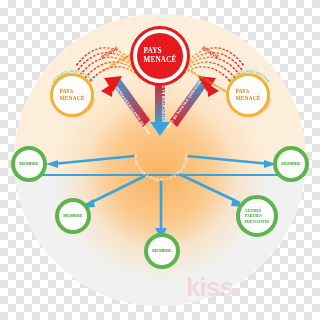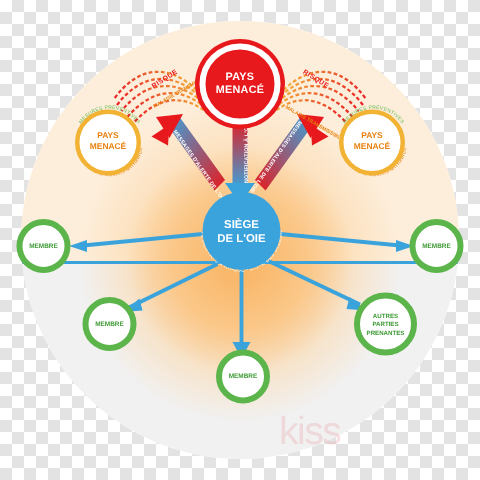--- a/index.html
+++ b/index.html
@@ -40,21 +40,21 @@
     width:150px;height:150px;border-radius:50%;
     background:radial-gradient(circle closest-side,rgba(247,166,74,0.55) 0%,rgba(250,195,126,0.30) 60%,rgba(250,200,140,0) 100%);
   }
   .hline{
     position:absolute;left:0;top:160px;width:292px;height:2px;background:#3ba3dc;
   }
 
   svg.layer{position:absolute;left:0;top:0;width:320px;height:320px;overflow:visible;}
 
   
-  .node{position:absolute;border-radius:50%;display:flex;align-items:center;justify-content:center;text-align:center;box-sizing:border-box;}
+  .node{position:absolute;border-radius:50%;display:flex;align-items:center;justify-content:center;text-align:left;box-sizing:border-box;font-family:Liberation Serif, serif;}
 
   .node-red{
     left:133px;top:29px;width:54px;height:54px;
     background:#e8191c;border:4px solid #ffffff;
     box-shadow:0 0 0 3px #e8191c;
     color:#ffffff;font-size:7.2px;font-weight:bold;line-height:1.2;letter-spacing:.2px;
   }
   .node-yellow{
     width:44px;height:44px;background:#ffffff;border:3px solid #f2b233;
     color:#e8820f;font-size:5.6px;font-weight:bold;line-height:1.25;
@@ -85,21 +85,21 @@
   #risque-left{left:100px;top:50px;transform:rotate(-32deg);}
   #risque-right{left:201px;top:50px;transform:rotate(32deg);}
 
   .arrowlab{
     position:absolute;font-size:3.5px;font-weight:bold;color:#ffffff;
     letter-spacing:.15px;white-space:nowrap;transform-origin:0 0;
   }
 
   .watermark{
     position:absolute;left:186px;top:272px;
-    font-size:26px;font-weight:normal;color:rgba(233,170,175,0.35);
+    font-size:26px;font-weight:bold;color:rgba(233,170,175,0.35);
     letter-spacing:-1px;
   }
 </style>
 </head>
 <body>
 
 <div id="stage">
 
   <div class="big-disc">
     <div class="disc-top"></div>
@@ -235,26 +235,20 @@
     </div>
   </div>
 
   <div class="node node-yellow" id="node-pays-menace-right">
     <div>
       <span class="lbl">PAYS</span>
       <span class="lbl">MENACÉ</span>
     </div>
   </div>
 
-  <div class="node node-blue" id="node-siege-oie">
-    <div>
-      <span class="lbl">SIÈGE</span>
-      <span class="lbl">DE L'OIE</span>
-    </div>
-  </div>
 
   <div class="node node-green" id="node-membre-w">
     <span>MEMBRE</span>
   </div>
   <div class="node node-green" id="node-membre-e">
     <span>MEMBRE</span>
   </div>
   <div class="node node-green" id="node-membre-sw">
     <span>MEMBRE</span>
   </div>

